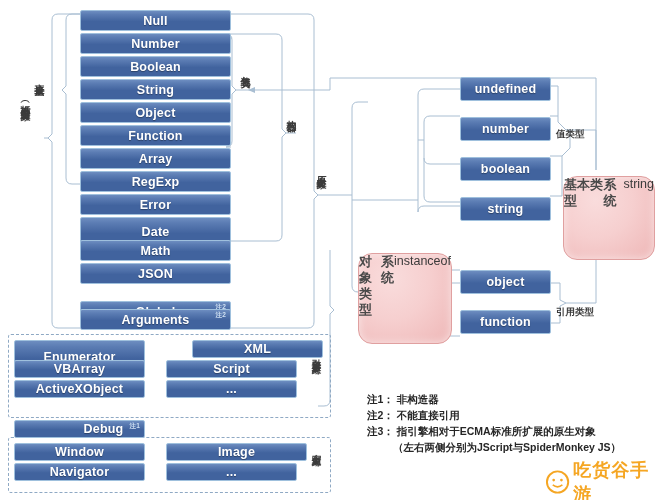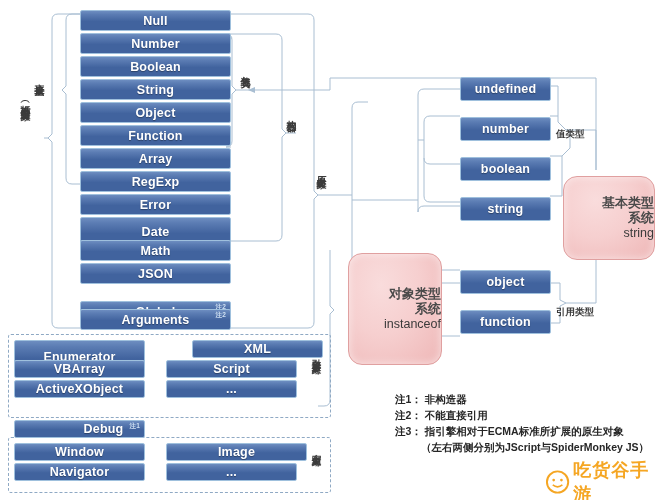--- a/index.html
+++ b/index.html
@@ -30,21 +30,21 @@
     position:absolute;right:4px;top:1px;
     font-size:6.5px;font-weight:bold;color:#cfe0f2;text-shadow:none;
   }
 
   
   .pbox{
     position:absolute;
     background:radial-gradient(ellipse at 35% 28%, #f9dcdc 0%, #f6cfcf 45%, #eeb6b6 100%);
     border:1px solid #e0a0a0;
     border-radius:14px;
-    display:flex;flex-direction:column;align-items:flex-end;justify-content:center;
+    display:flex;align-items:flex-start;justify-content:center;
     box-sizing:border-box;
     color:#3a3a3a;
     line-height:1.22;
     box-shadow:inset 0 0 8px rgba(255,255,255,.6);
   }
   .pbox .cn{font-size:13px;font-weight:bold;color:#4a4a4a;}
   .pbox .en{font-size:12.5px;color:#3a3a3a;}
 
   
   .vlabel{
@@ -73,21 +73,21 @@
   }
 
   
   #wires{position:absolute;left:0;top:0;width:665px;height:500px;pointer-events:none;}
 
   
   #notes{
     position:absolute;left:367px;top:392px;width:290px;
     font-size:10.5px;font-weight:bold;color:#262626;line-height:1.52;
   }
-  #notes .row{white-space:nowrap;margin-left:28px;}
+  #notes .row{white-space:nowrap;}
   #notes .ind{padding-left:26px;}
 
   
   #wm{
     position:absolute;left:545px;top:458px;
     display:flex;align-items:center;gap:3px;
   }
   #wm .wmtxt{
     font-size:18px;font-weight:bold;color:#f5a623;letter-spacing:1px;
     font-family:"DejaVu Sans",sans-serif;
@@ -299,21 +299,21 @@
 
   <div class="hlabel" style="left:556px;top:128px;">值类型</div>
   <div class="hlabel" style="left:556px;top:306px;">引用类型</div>
 
   <div class="pbox" style="left:563px;top:176px;width:92px;height:84px;">
     <div class="cn">基本类型</div>
     <div class="cn">系统</div>
     <div class="en">string</div>
   </div>
 
-  <div class="pbox" style="left:348px;top:253px;width:94px;height:112px;">
+  <div class="pbox" style="left:358px;top:253px;width:94px;height:91px;">
     <div class="cn">对象类型</div>
     <div class="cn">系统</div>
     <div class="en">instanceof</div>
   </div>
 
   <div id="notes">
     <div class="row">注1： 非构造器</div>
     <div class="row">注2： 不能直接引用</div>
     <div class="row">注3： 指引擎相对于ECMA标准所扩展的原生对象</div>
     <div class="row ind">（左右两侧分别为JScript与SpiderMonkey JS）</div>

